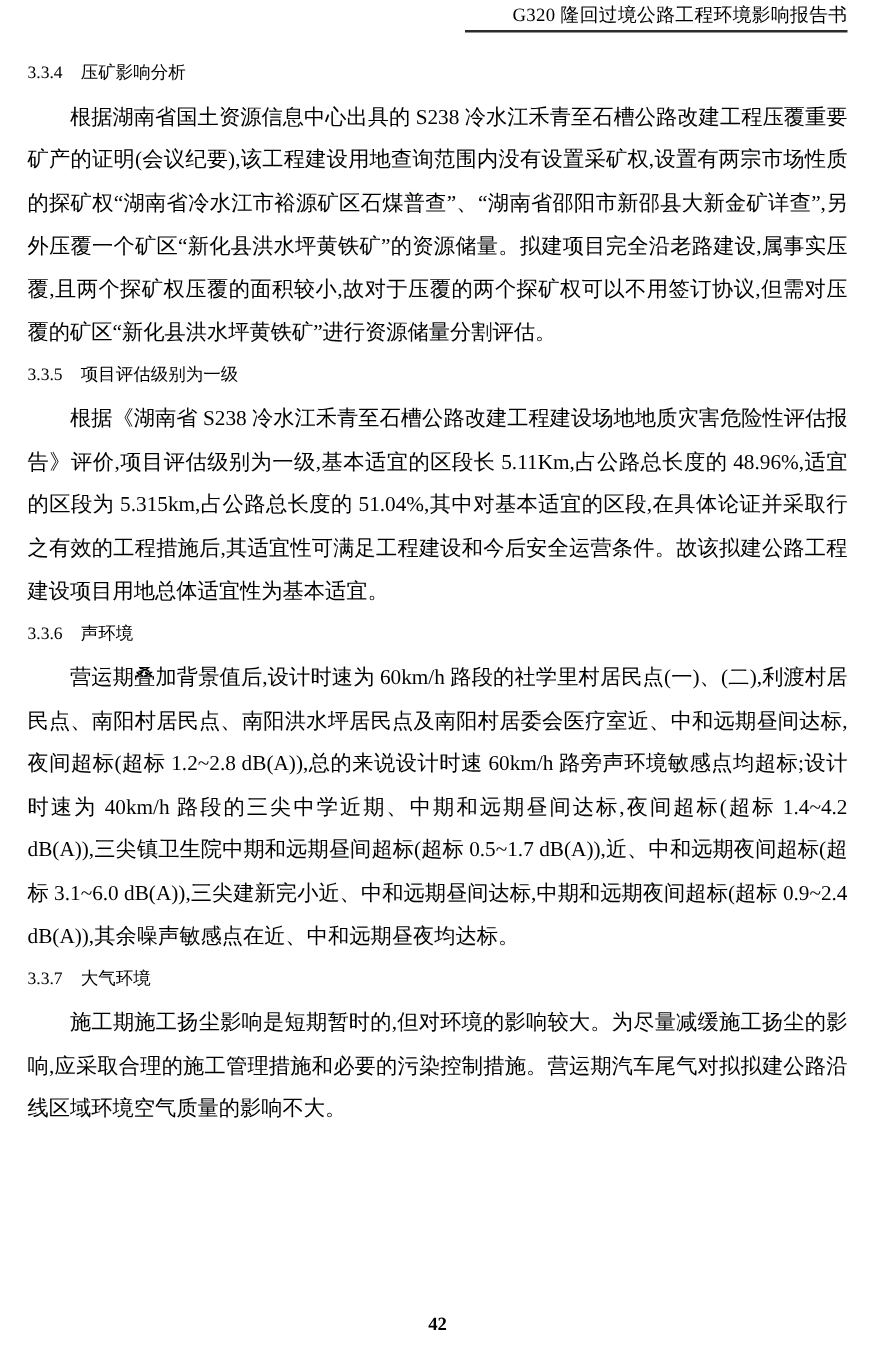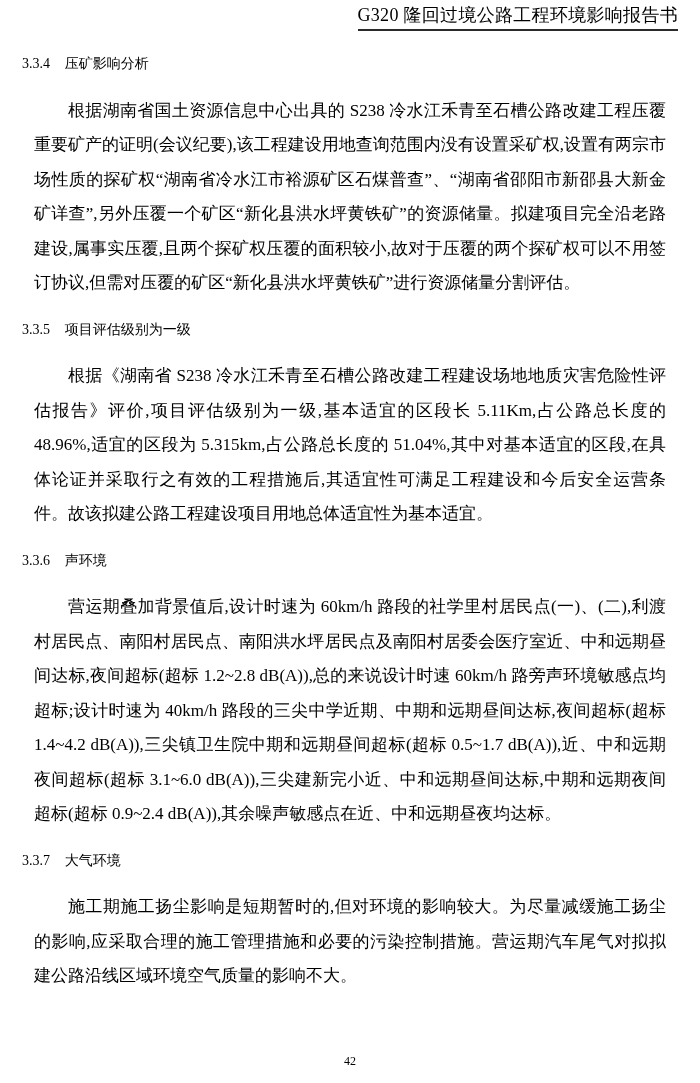--- a/index.html
+++ b/index.html
@@ -21,21 +21,21 @@
     text-align: right;
   }
   .header-rule {
     display: inline-block;
     min-width: 306px;
     border-bottom: 2px solid #2b2b2b;
     padding-bottom: 2px;
     text-align: right;
   }
   .header-title {
-    font-size: 18px;
+    font-size: 15px;
     letter-spacing: 0.3px;
     white-space: nowrap;
     margin-top: 26px;
   }
   .content {
     margin: 16px 22px 0 22px;
     font-size: 17px;
     line-height: 34.5px;
     text-align: justify;
     text-justify: inter-ideograph;
@@ -43,32 +43,33 @@
   .sec {
     font-size: 14px;
     font-weight: normal;
     margin: 0;
     line-height: 34.5px;
   }
   .sec-num {
     margin-right: 0.8em;
   }
   .para {
-    margin: 12px;
+    margin: 0;
     text-indent: 2em;
   }
   .page-footer {
     position: absolute;
     left: 0;
     right: 0;
     bottom: 14px;
     text-align: center;
   }
   .page-num {
-    font-size: 12px;
+    font-size: 15px;
+    font-weight: bold;
   }
 </style>
 </head>
 <body>
 
 <div class="page">
 
   <header class="page-header">
     <div class="header-rule">
       <span class="header-title">G320 隆回过境公路工程环境影响报告书</span>

